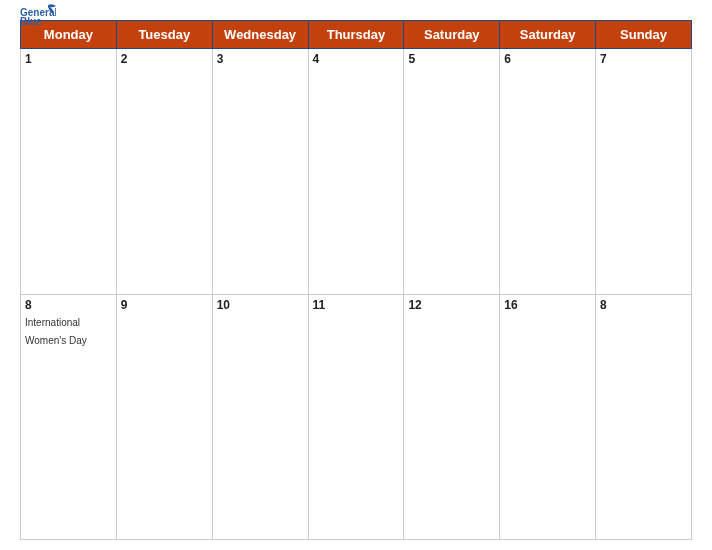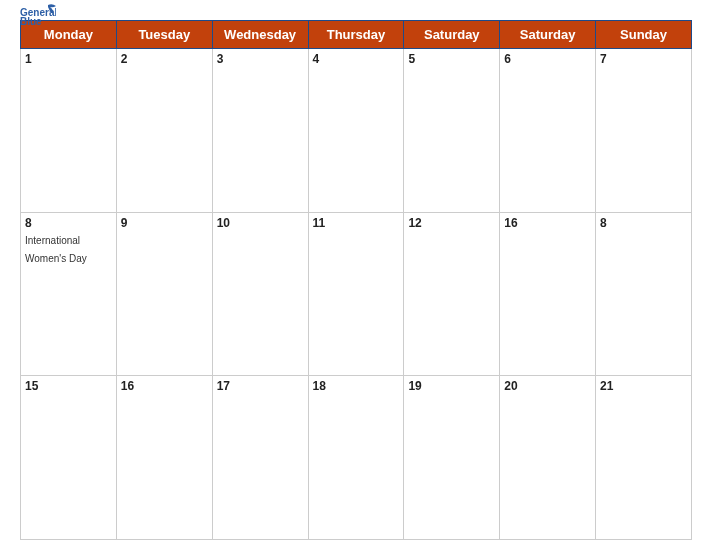--- a/index.html
+++ b/index.html
@@ -164,37 +164,14 @@
         <td>
           <span class="day-number">12</span>
         </td>
         <td>
           <span class="day-number">16</span>
         </td>
         <td>
           <span class="day-number">8</span>
         </td>
       </tr>
-      <tr>
-        <td>
-          <span class="day-number">15</span>
-        </td>
-        <td>
-          <span class="day-number">16</span>
-        </td>
-        <td>
-          <span class="day-number">17</span>
-        </td>
-        <td>
-          <span class="day-number">18</span>
-        </td>
-        <td>
-          <span class="day-number">19</span>
-        </td>
-        <td>
-          <span class="day-number">20</span>
-        </td>
-        <td>
-          <span class="day-number">21</span>
-        </td>
-      </tr>
     </tbody>
 </table>
 
 </body></html>

